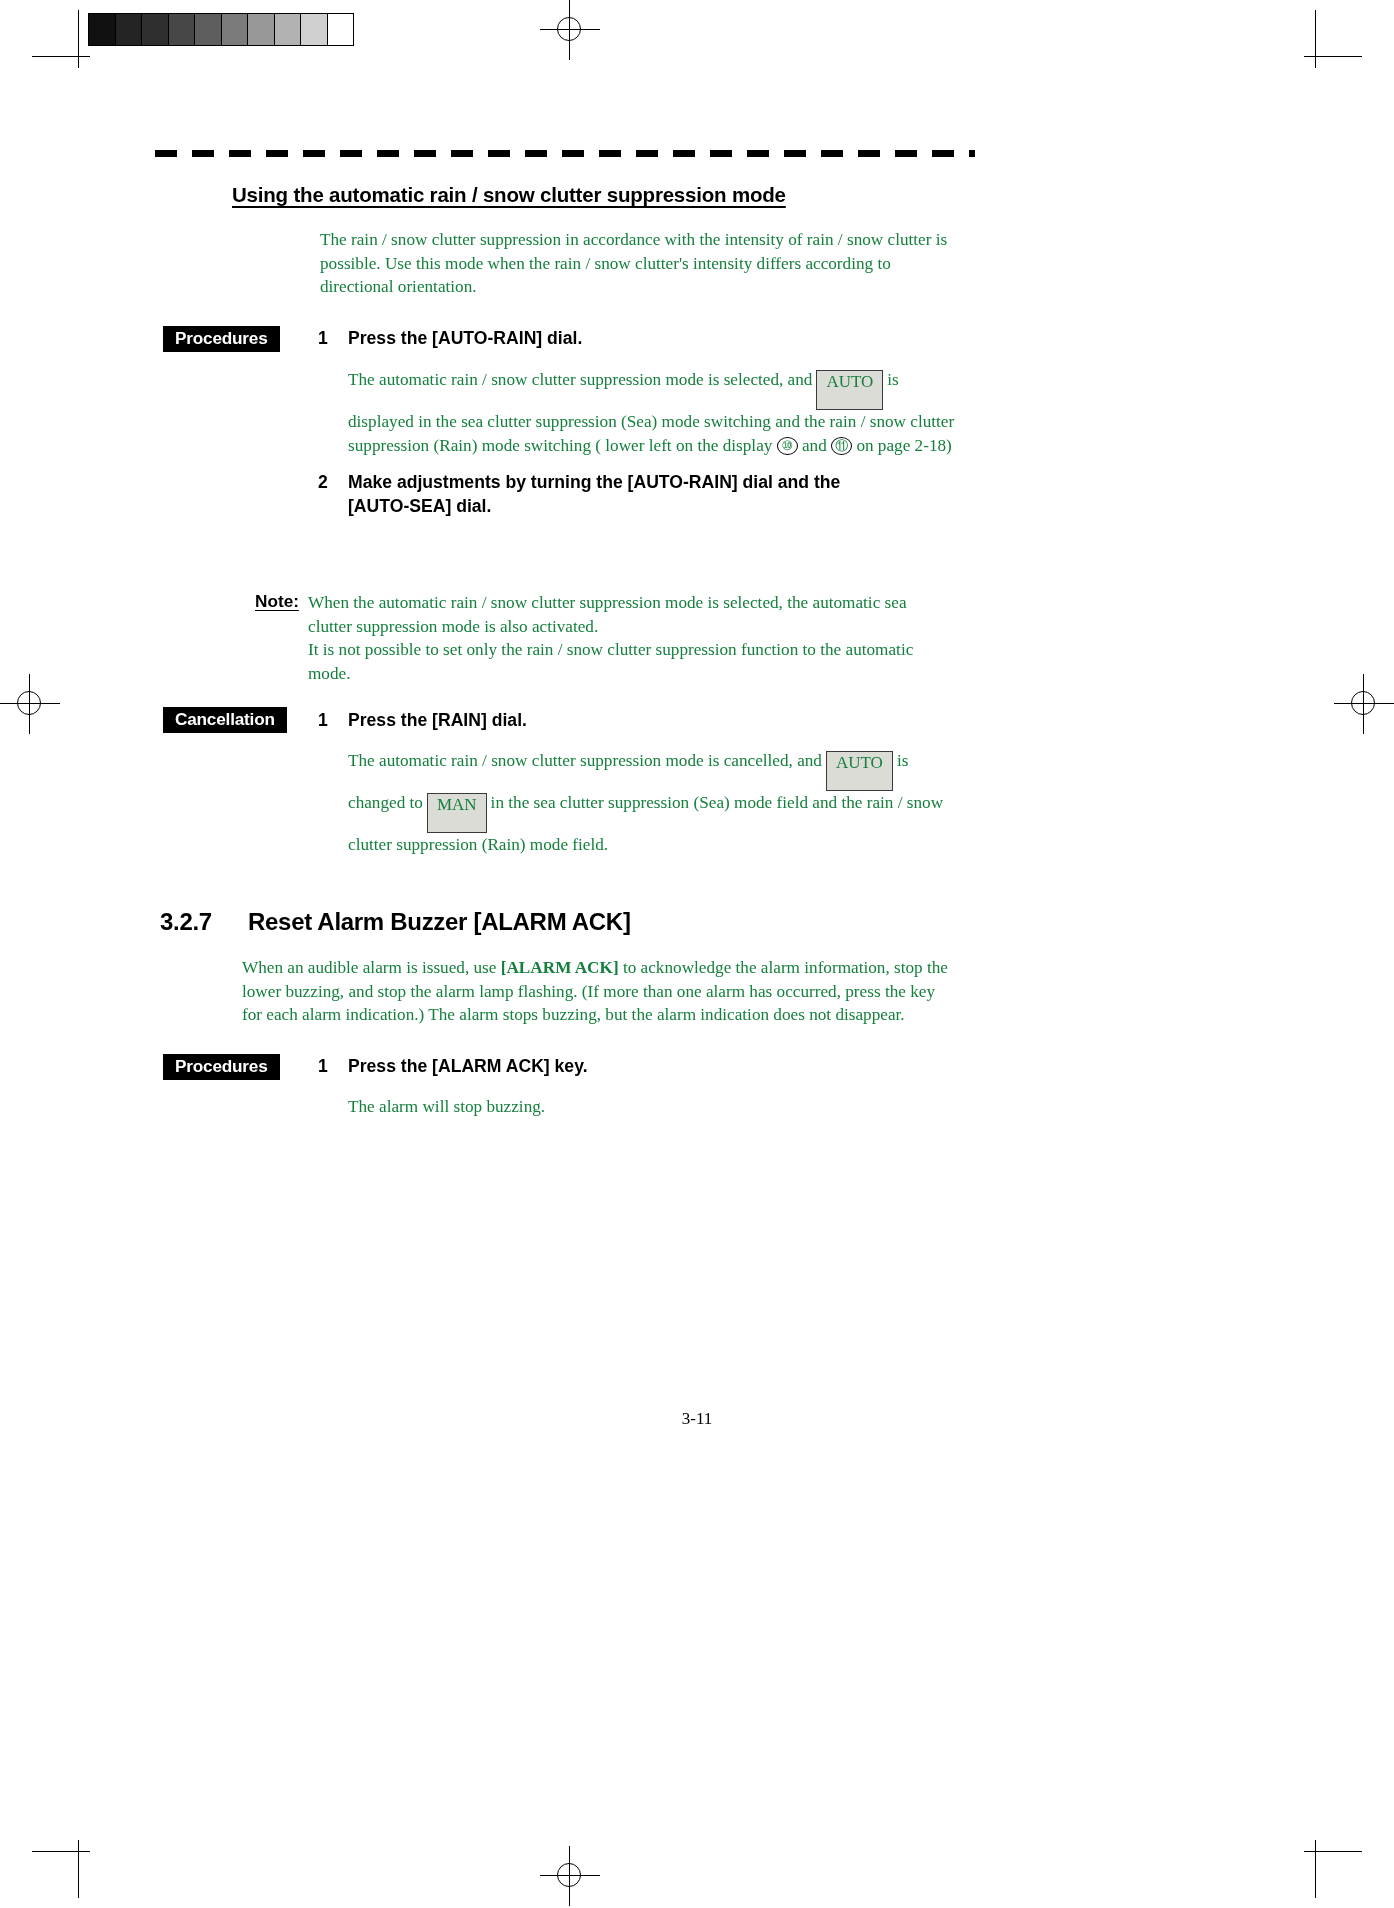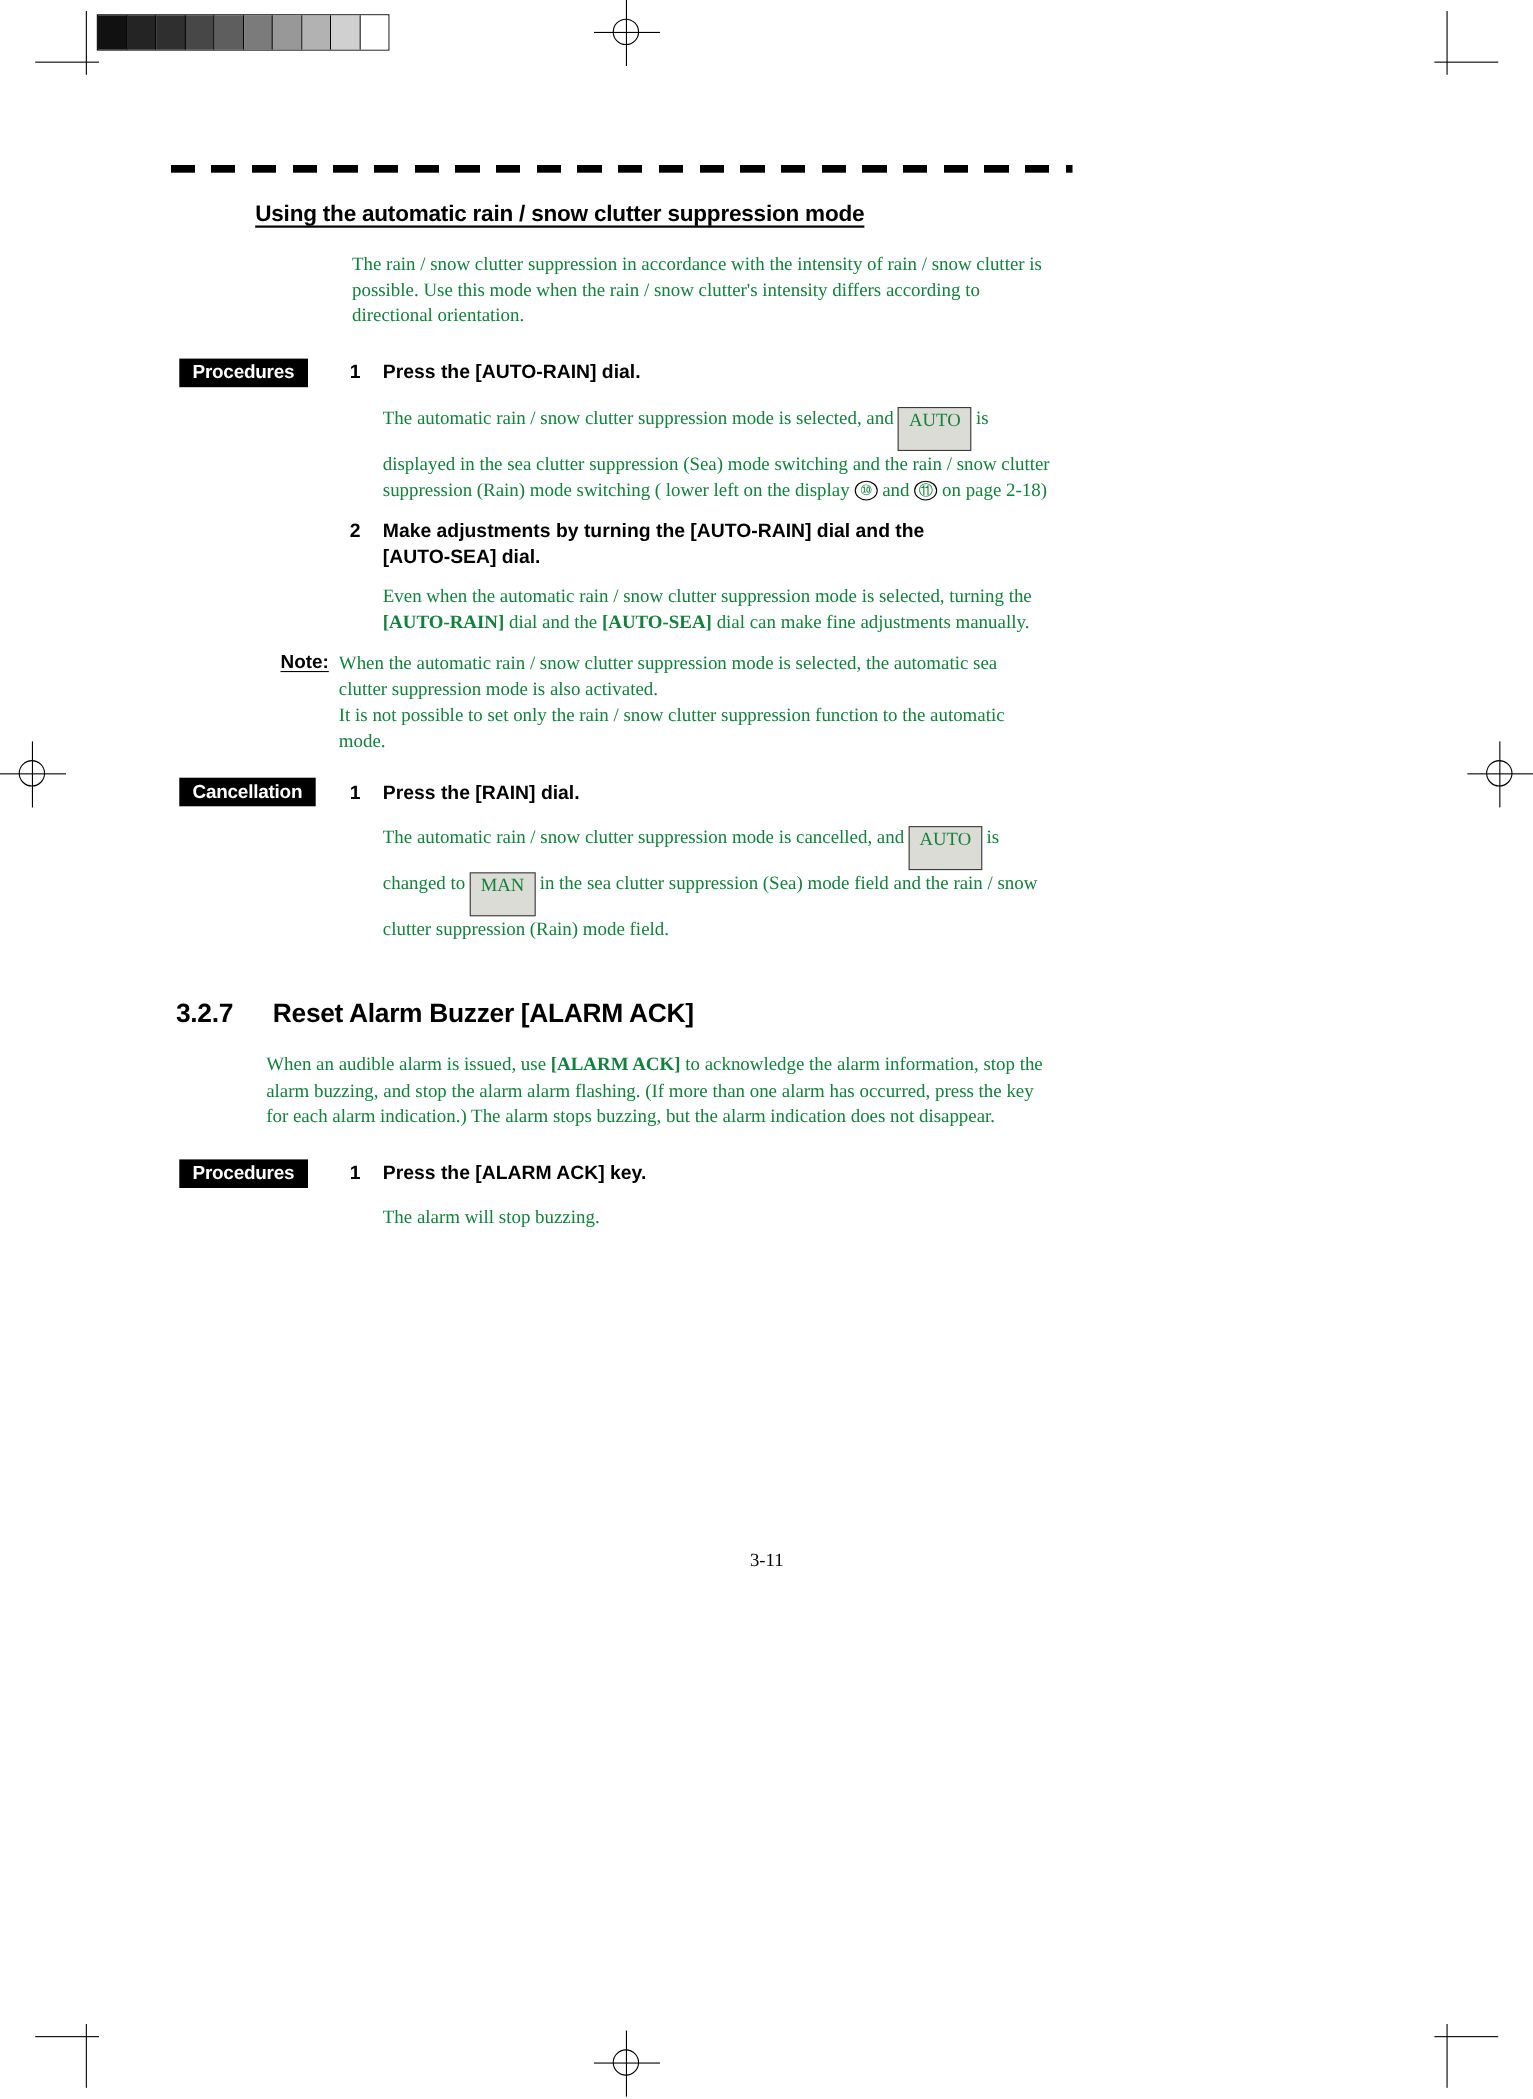--- a/index.html
+++ b/index.html
@@ -281,27 +281,20 @@
     <span>and</span>
     <span class="circled">⑪</span>
     <span>on page 2-18)</span>
   </div>
 
   <div class="step-heading" style="left:318px; top:470px; width:600px;">
     <span class="num">2</span><span>Make adjustments by turning the [AUTO-RAIN] dial and the</span>
     <div style="margin-left:30px;">[AUTO-SEA] dial.</div>
   </div>
 
-  <div class="body-text" style="left:348px; top:530px; width:608px;">
-    <span>Even when the automatic rain / snow clutter suppression mode is selected, turning the</span>
-    <b>[AUTO-RAIN]</b>
-    <span>dial and the</span>
-    <b>[AUTO-SEA]</b>
-    <span>dial can make fine adjustments manually.</span>
-  </div>
 
   <div class="note-label" style="left:255px; top:591px;">Note:</div>
 
   <div class="body-text" style="left:308px; top:591px; width:612px;">
     <div>When the automatic rain / snow clutter suppression mode is selected, the automatic sea clutter suppression mode is also activated.</div>
     <div>It is not possible to set only the rain / snow clutter suppression function to the automatic mode.</div>
   </div>
 
   <div class="tag-box" style="left:163px; top:707px;">Cancellation</div>
 
@@ -313,21 +306,21 @@
     <span>The automatic rain / snow clutter suppression mode is cancelled, and</span><span class="lcd-box">AUTO</span><span>is changed to</span><span class="lcd-box">MAN</span><span>in the sea clutter suppression (Sea) mode field and the rain / snow clutter suppression (Rain) mode field.</span>
   </div>
 
   <div class="h2" style="left:160px; top:908px;">
     <span class="h2num">3.2.7</span><span>Reset Alarm Buzzer [ALARM ACK]</span>
   </div>
 
   <div class="body-text" style="left:242px; top:956px; width:708px;">
     <span>When an audible alarm is issued, use</span>
     <b>[ALARM ACK]</b>
-    <span>to acknowledge the alarm information, stop the alarm buzzing, and stop the alarm alarm flashing.    (If more than one alarm has occurred, press the key for each alarm indication.) The alarm stops buzzing, but the alarm indication does not disappear.</span>
+    <span>to acknowledge the alarm information, stop the lower buzzing, and stop the alarm lamp flashing.    (If more than one alarm has occurred, press the key for each alarm indication.) The alarm stops buzzing, but the alarm indication does not disappear.</span>
   </div>
 
   <div class="tag-box" style="left:163px; top:1054px;">Procedures</div>
 
   <div class="step-heading" style="left:318px; top:1054px; width:600px;">
     <span class="num">1</span><span>Press the [ALARM ACK] key.</span>
   </div>
 
   <div class="body-text" style="left:348px; top:1095px; width:608px;font-family:Liberation Serif, serif;">The alarm will stop buzzing.</div>
 

